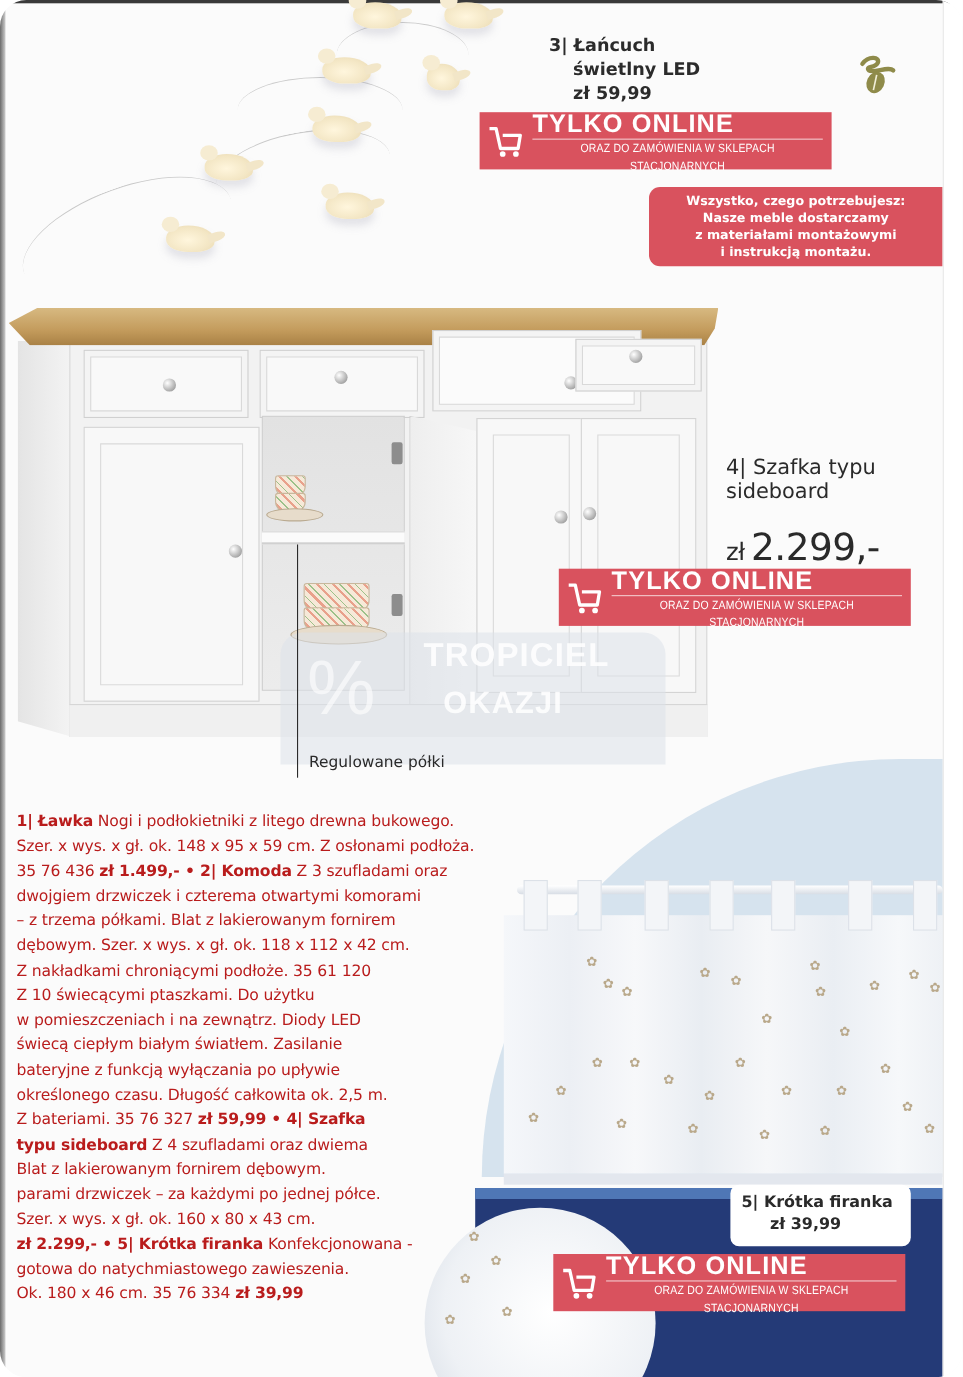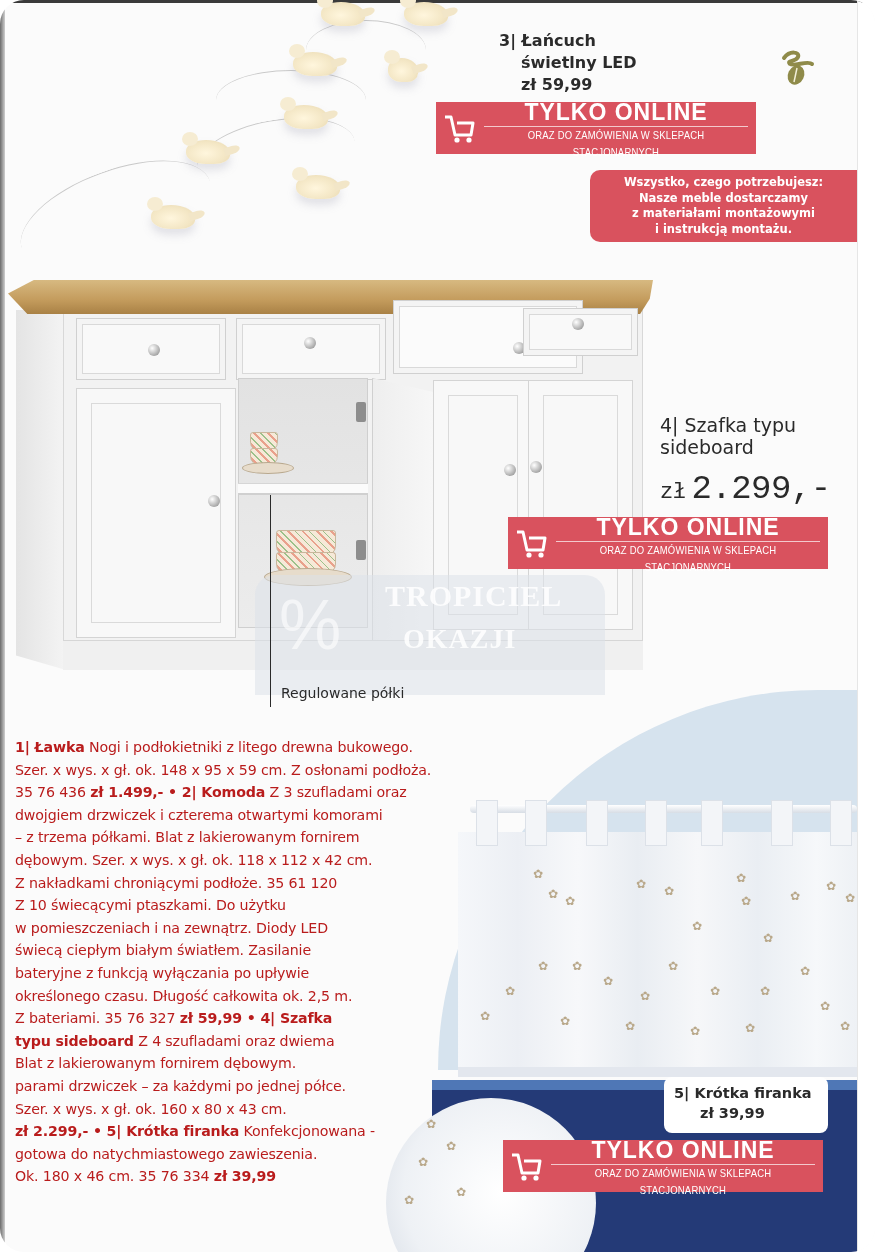--- a/index.html
+++ b/index.html
@@ -20,21 +20,21 @@
 
   
   .callout-led { position: absolute; left: 499px; top: 30px; width: 160px; font-family: "DejaVu Sans", sans-serif; font-weight: bold; font-size: 16px; line-height: 22px; color: #2b2b2b; }
   .callout-led .l2, .callout-led .l3 { padding-left: 22px; display: block; }
 
   .logo { position: absolute; left: 778px; top: 48px; width: 40px; height: 40px; }
 
   .online-banner { position: absolute; height: 52px; background: #d9525e; color: #fff; display: flex; align-items: stretch; }
   .online-banner .cart { width: 48px; display: flex; align-items: center; justify-content: center; }
   .online-banner .txt { flex: 1; display: flex; flex-direction: column; justify-content: center; padding-right: 8px; }
-  .online-banner .big { font-family: "Liberation Sans", sans-serif; font-weight: bold; font-size: 23px; letter-spacing: 1px; text-align: center; line-height: 26px; border-bottom: 1.5px solid #f3c9cd; padding-bottom: 1px; }
+  .online-banner .big { font-family: "Liberation Sans", sans-serif; font-weight: bold; font-size: 23px; letter-spacing: 1px; text-align: left; line-height: 26px; border-bottom: 1.5px solid #f3c9cd; padding-bottom: 1px; }
   .online-banner .small { font-family: "Liberation Sans", sans-serif; font-size: 9.5px; letter-spacing: 0.2px; text-align: center; line-height: 14px; margin-top: 3px; transform: scaleY(1.15); }
 
   .info-box { position: absolute; left: 590px; top: 170px; width: 267px; height: 72px; background: #d9525e; border-radius: 10px 0 0 10px; color: #fff; font-weight: bold; font-size: 11.5px; line-height: 15.5px; text-align: center; padding-top: 5px; }
 
   
   .sideboard { position: absolute; left: 8px; top: 280px; width: 645px; height: 400px; }
   .sb-top { position: absolute; left: 0; top: 0; width: 645px; height: 34px; background: linear-gradient(180deg,#d7b981 0%,#c39b5c 60%,#a98145 100%); clip-path: polygon(0 40%, 4% 0, 100% 0, 99.5% 55%, 98% 100%, 3% 100%); }
   .sb-body { position: absolute; left: 55px; top: 30px; width: 580px; height: 360px; background: #f2f2f2; border: 1px solid #d8d8d8; }
   .sb-side { position: absolute; left: 8px; top: 30px; width: 50px; height: 360px; background: linear-gradient(90deg,#e4e4e4,#f4f4f4); clip-path: polygon(0 0,100% 0,100% 100%,0 96%); }
   .drawer { position: absolute; background: #f9f9f9; border: 1px solid #d0d0d0; box-shadow: inset 0 0 0 5px #f4f4f4, inset 0 0 0 6px #d9d9d9; }
@@ -42,32 +42,32 @@
   .door { position: absolute; background: #f8f8f8; border: 1px solid #d4d4d4; box-shadow: inset 0 0 0 14px #f8f8f8, inset 0 0 0 15px #dadada; }
   .cavity { position: absolute; background: linear-gradient(180deg,#e2e2e2,#ececec); border: 1px solid #cfcfcf; }
   .shelf { position: absolute; background: #fbfbfb; border-top: 1px solid #d6d6d6; border-bottom: 2px solid #d0d0d0; }
   .cup { position: absolute; border-radius: 3px 3px 10px 10px; background: repeating-linear-gradient(45deg,#f6e9d8 0 4px,#e9a18c 4px 6px,#f6e9d8 6px 9px,#9bc18a 9px 10px); border: 1px solid #c9b79c; }
   .plate { position: absolute; border-radius: 50%; background: #e7dccb; border: 1px solid #b9a98f; }
   .open-door { position: absolute; background: linear-gradient(90deg,#eeeeee,#f8f8f8); border: 1px solid #d0d0d0; clip-path: polygon(0 0,100% 6%,100% 94%,0 100%); }
   .hinge { position: absolute; width: 10px; height: 20px; background: #8d8d8d; border-radius: 2px; }
   .plinth { position: absolute; left: 55px; top: 360px; width: 580px; height: 30px; background: #f0f0f0; border-top: 1px solid #d6d6d6; }
 
   .watermark { position: absolute; left: 255px; top: 575px; width: 350px; height: 120px; background: rgba(220,226,234,0.55); border-radius: 20px 20px 0 0; }
-  .watermark .w1, .watermark .w2 { position: absolute; font-family: Liberation Serif, serif; font-weight: bold; color: rgba(255,255,255,0.85); letter-spacing: 1px; }
+  .watermark .w1, .watermark .w2 { position: absolute; font-family: Liberation Sans, sans-serif; font-weight: bold; color: rgba(255,255,255,0.85); letter-spacing: 1px; }
   .watermark .w1 { left: 130px; top: 4px; font-size: 30px; }
   .watermark .w2 { left: 148px; top: 48px; font-size: 28px; text-align: center; }
   .watermark .pct { position: absolute; left: 24px; top: 10px; font-size: 70px; color: rgba(255,255,255,0.6); font-family: "Liberation Sans", sans-serif; }
 
   .pointer-line { position: absolute; left: 270px; top: 495px; width: 1px; height: 212px; background: #2a2a2a; }
   .shelf-label { position: absolute; left: 281px; top: 685px; font-size: 14px; color: #2a2a2a; font-family: "DejaVu Sans", sans-serif; }
 
   .callout-sb { position: absolute; left: 660px; top: 414px; width: 200px; color: #2a2a2a; }
   .callout-sb .name { font-size: 19px; line-height: 22px; font-family: "DejaVu Sans", sans-serif; }
   .callout-sb .name2 { font-size: 19px; line-height: 22px; display: block; padding-left: 0; }
-  .callout-sb .price { margin-top: 4px; font-size: 34px; line-height: 54px; letter-spacing: -0.5px; font-family: Liberation Mono, monospace; }
+  .callout-sb .price { margin-top: 20px; font-size: 34px; line-height: 40px; letter-spacing: -0.5px; }
   .callout-sb .price .cur { font-size: 22px; margin-right: 6px; }
 
   
   .blue-arc { position: absolute; left: 438px; top: 690px; width: 420px; height: 380px; background: #d6e3ee; border-radius: 420px 0 0 0; }
   .navy { position: absolute; left: 432px; top: 1080px; width: 425px; height: 172px; background: #243a77; }
   .navy-stripe { position: absolute; left: 432px; top: 1080px; width: 425px; height: 10px; background: #4f77b6; }
   .rod { position: absolute; left: 470px; top: 805px; width: 387px; height: 8px; background: linear-gradient(180deg,#ffffff,#d7dde5); border-radius: 4px; }
   .curtain { position: absolute; left: 458px; top: 832px; width: 399px; height: 245px; background: linear-gradient(90deg,#f5f7fa 0%,#eceff4 15%,#f7f8fa 30%,#e9edf2 45%,#f6f7f9 60%,#eaeef3 75%,#f6f8fa 90%,#eef1f5 100%); border-bottom: 10px solid #e3e7ee; }
   .tab { position: absolute; top: 800px; width: 22px; height: 46px; background: #f3f5f8; border: 1px solid #dce1e8; }
   .flower { position: absolute; color: #b9a88a; font-size: 12px; line-height: 12px; }

